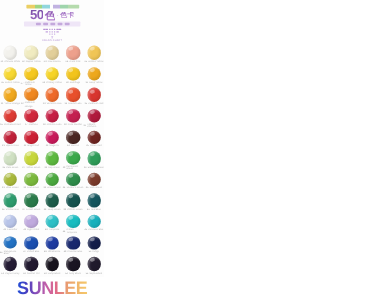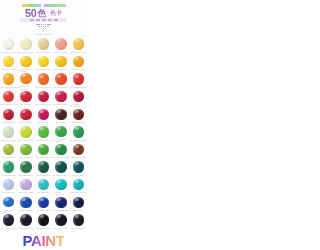--- a/index.html
+++ b/index.html
@@ -539,16 +539,16 @@
       <div class="cell">
         <div class="dot" style="background: rgb(32, 26, 44);"></div>
         <div class="meta">
           <span class="sw-no">55</span>
           <span class="sw-name">Sepia Black</span>
         </div>
       </div>
     </div>
 
   <div class="footer">
-    <span class="footer-text">PAINT</span>
+    <span class="footer-text">SUNLEE</span>
   </div>
 
 </div>
 
 </body></html>

